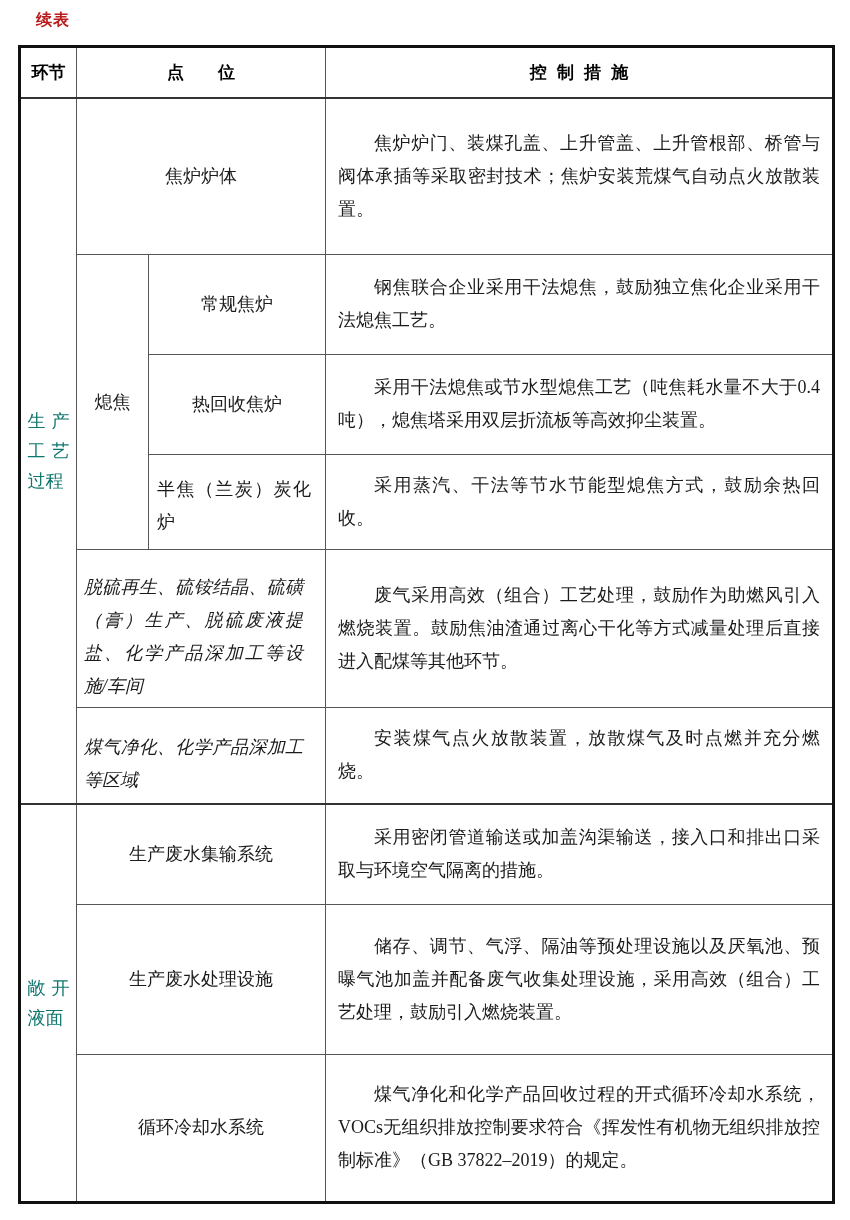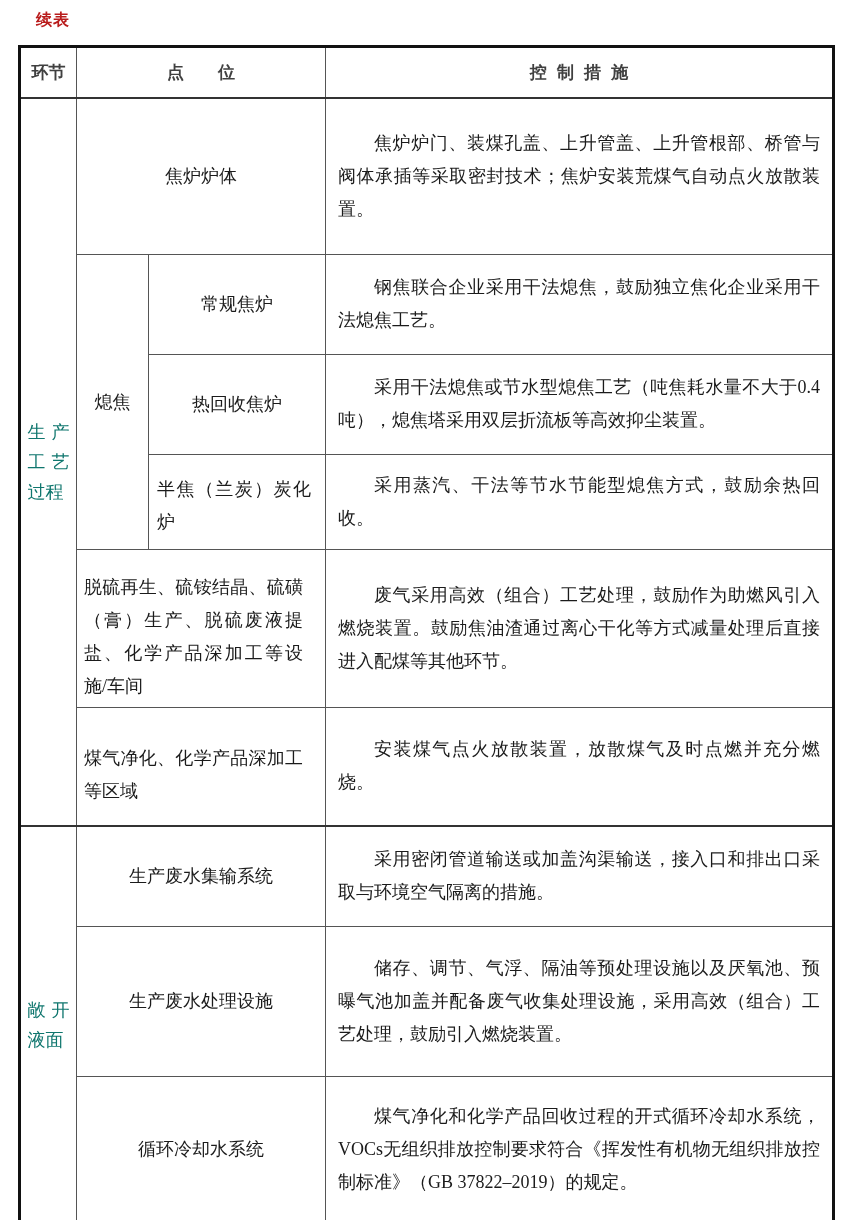--- a/index.html
+++ b/index.html
@@ -28,40 +28,41 @@
   table.doc-table td, table.doc-table th{
     border:1px solid #555;
     vertical-align:middle;
     padding:0;
     overflow:hidden;
   }
   table.doc-table{border:3px solid #111;}
   tr.header-row th{
     border-bottom:2px solid #333;
     font-family:"Liberation Sans", sans-serif;
-    font-weight:700;font-size:17px;color:#404040;
+    font-weight:700;font-size:17px;color:#000000;
     text-align:center;
     height:49px;
   }
   tr.section-start td{border-top:2px solid #333;}
   .sp-wide{letter-spacing:2em;text-indent:2em;}
   .sp-med{letter-spacing:0.6em;text-indent:0.6em;}
   
   .vlabel{
     width:42px;margin:0 auto;
     font-size:18px;line-height:30px;color:#0f766e;
   }
   .vlabel .jline{text-align:justify;text-align-last:justify;}
   .vlabel .tline{text-align:left;text-align-last:left;}
   
   td.point{font-size:18px;line-height:33px;}
   td.point.center{text-align:center;padding:0 8px;}
   td.point.leftwrap{
     text-align:justify;text-align-last:left;
     padding:21px 22px 4px 7px;
+    font-style:italic;
   }
   td.point.narrowwrap{
     text-align:justify;text-align-last:left;
     padding:12px 14px 4px 8px;
   }
   
   td.measure{padding:6px 10px;}
   td.measure p{
     margin:12px;
     font-size:18px;line-height:33px;
@@ -129,21 +130,21 @@
       </td>
     </tr>
 
     <tr style="height:154px">
       <td colspan="2" class="point leftwrap">脱硫再生、硫铵结晶、硫磺（膏）生产、脱硫废液提盐、化学产品深加工等设施/车间</td>
       <td class="measure">
         <p>废气采用高效（组合）工艺处理，鼓励作为助燃风引入燃烧装置。鼓励焦油渣通过离心干化等方式减量处理后直接进入配煤等其他环节。</p>
       </td>
     </tr>
 
-    <tr style="height:119px">
+    <tr style="height:97px">
       <td colspan="2" class="point leftwrap">煤气净化、化学产品深加工等区域</td>
       <td class="measure">
         <p>安装煤气点火放散装置，放散煤气及时点燃并充分燃烧。</p>
       </td>
     </tr>
 
     <tr class="section-start" style="height:100px">
       <td rowspan="3" class="stage-cell">
         <div class="vlabel">
           <div class="jline">敞开</div>

